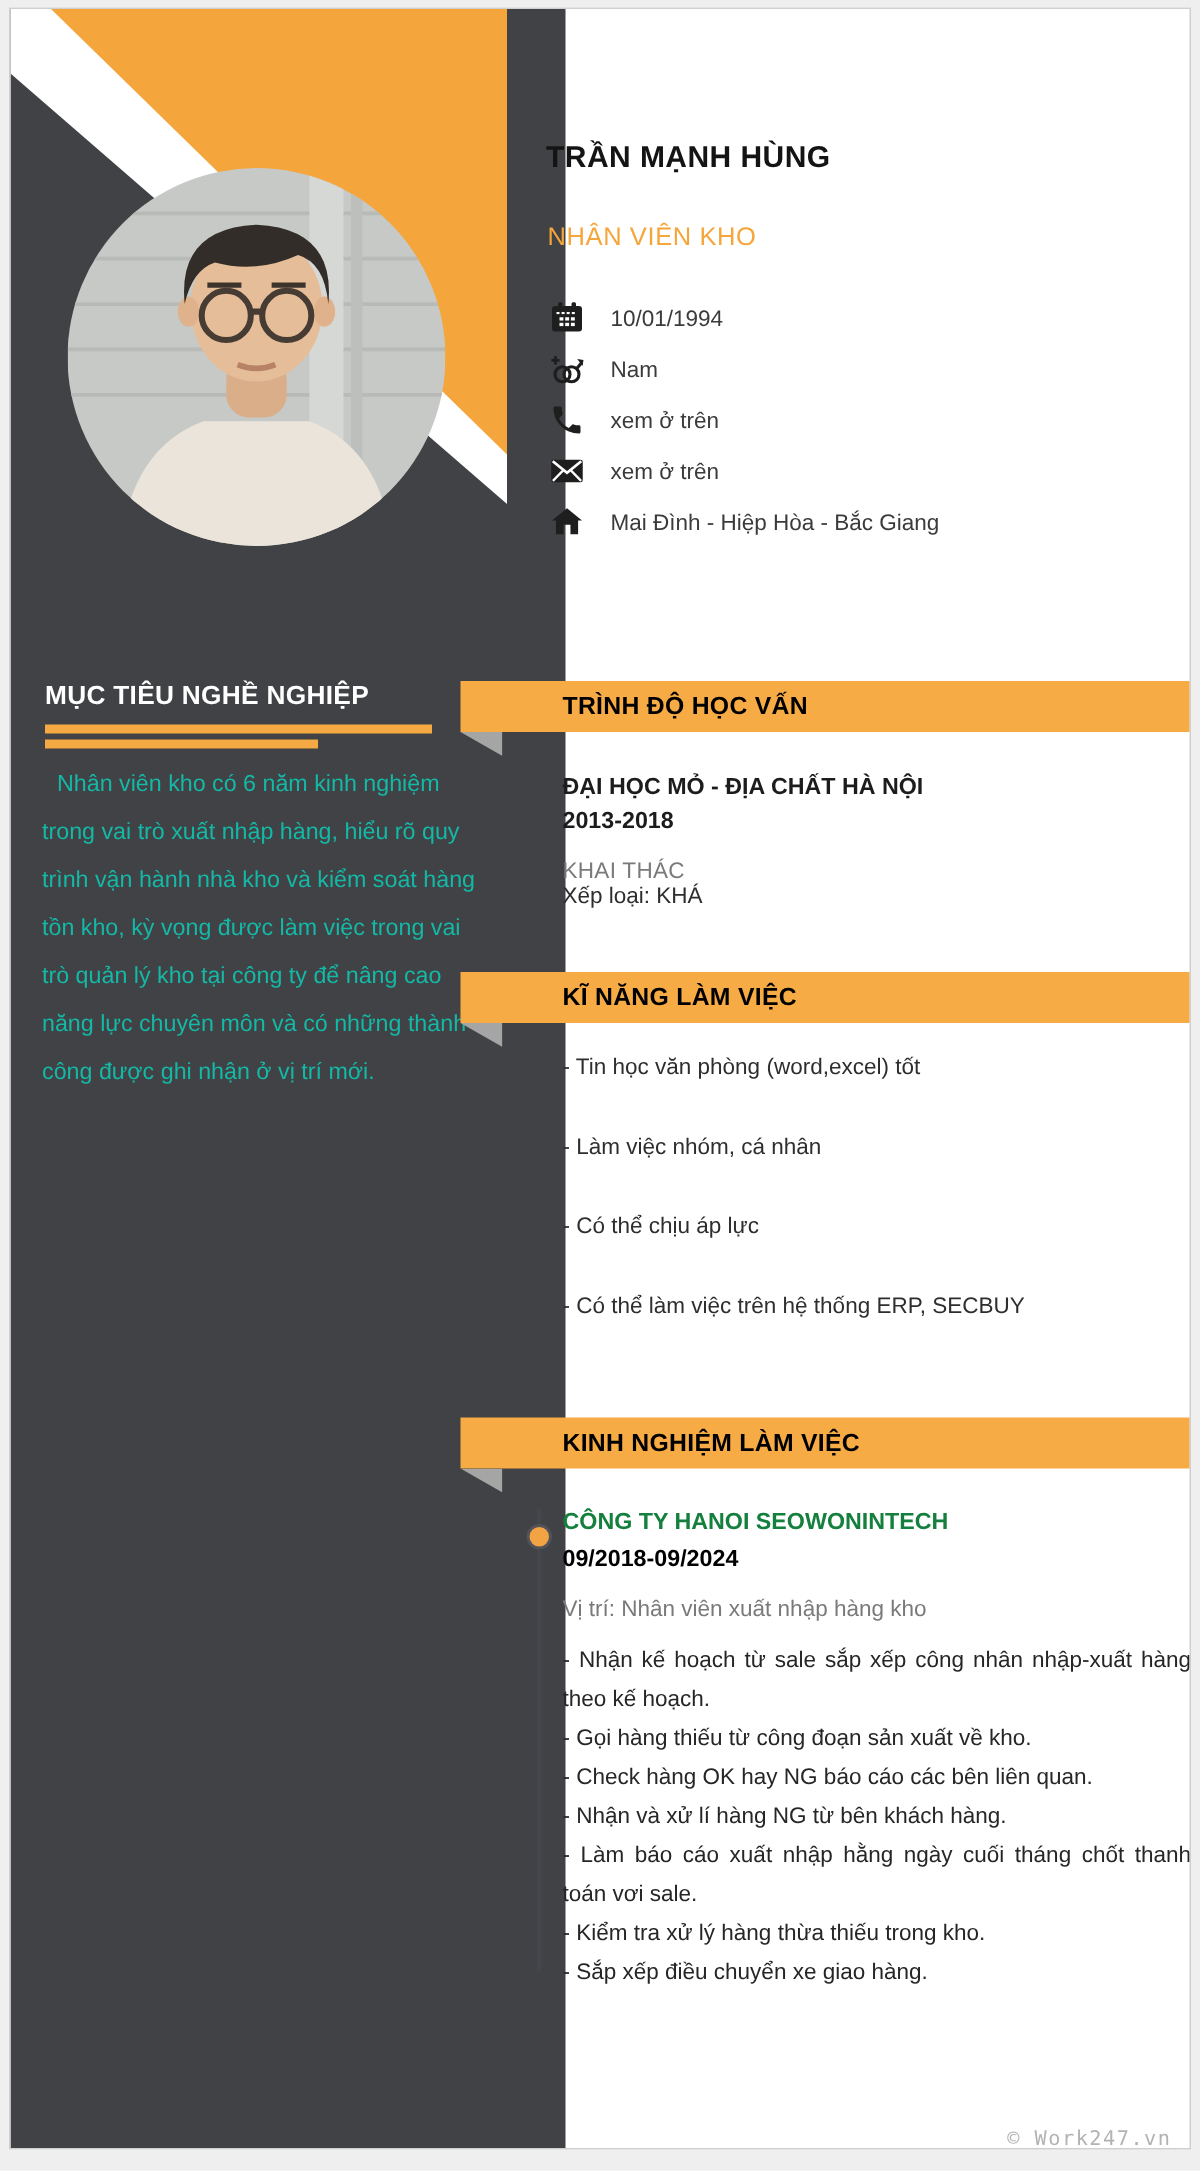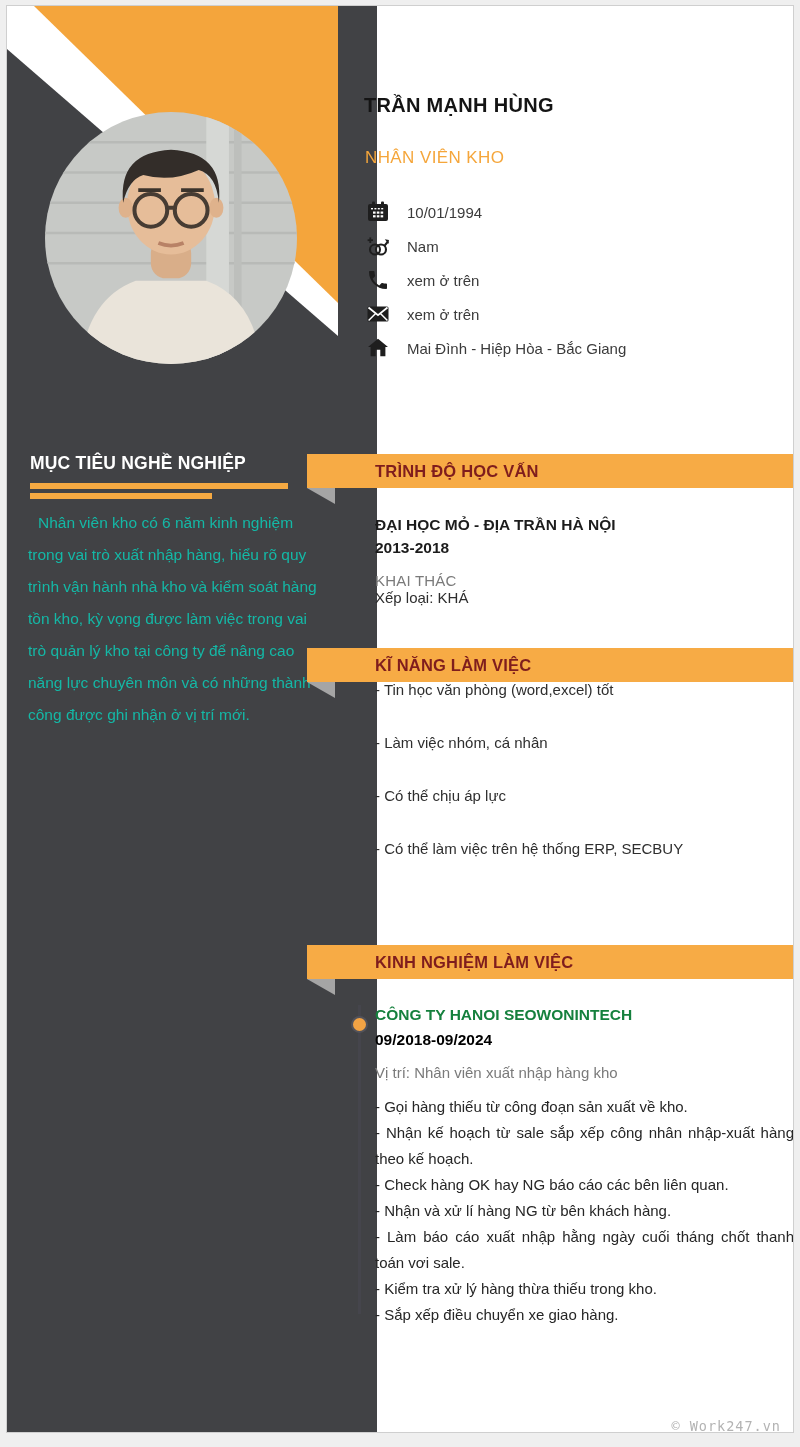--- a/index.html
+++ b/index.html
@@ -23,36 +23,36 @@
   .name { position:absolute; left:357px; top:88px; font-size:20px; font-weight:700; color:#141414; letter-spacing:.3px; }
   .job-title { position:absolute; left:358px; top:142px; font-size:17px; font-weight:500; color:#F5A63B; letter-spacing:.4px; }
 
   .contacts { position:absolute; left:359px; top:194px; display:flex; flex-direction:column; gap:10px; }
   .contact-row { display:flex; align-items:center; height:24px; }
   .contact-row .cicon { width:24px; height:24px; flex:0 0 24px; }
   .contact-row .ctext { margin-left:17px; font-size:15px; color:#3b3b3b; }
 
   
   .bar { position:absolute; left:300px; width:487px; height:34px; background:#F7AB45; }
-  .bar span { display:block; padding-left:68px; line-height:34px; font-size:16.5px; font-weight:700; color:#7f1d1d; letter-spacing:.2px; }
+  .bar span { display:block; padding-left:68px; line-height:34px; font-size:16.5px; font-weight:700; color:#000000; letter-spacing:.2px; }
   .fold { position:absolute; left:300px; width:28px; height:16px; background:#a5a5a5; clip-path:polygon(0 0,100% 0,100% 100%); }
 
   .bar-edu { top:448px; } .fold-edu { top:482px; }
   .bar-skill { top:642px; } .fold-skill { top:676px; }
   .bar-exp { top:939px; } .fold-exp { top:973px; }
 
   
   .edu { position:absolute; left:368px; top:507px; width:410px; }
   .edu .school { font-size:15.5px; font-weight:700; color:#1c1c1c; line-height:23px; }
   .edu .years  { font-size:15.5px; font-weight:700; color:#1c1c1c; line-height:23px; }
   .edu .major  { margin-top:13px; font-size:15px; color:#7a7a7a; letter-spacing:.2px; }
   .edu .grade  { margin-top:0; font-size:15px; color:#2e2e2e; }
 
   
-  .skills { position:absolute; left:368px; top:674px; width:410px; }
+  .skills { position:absolute; left:368px; top:696px; width:410px; }
   .skills div { font-size:15px; color:#2e2e2e; line-height:20px; margin-bottom:33px; }
 
   
   .timeline { position:absolute; left:351px; top:999px; width:2.5px; height:309px; background:#45454c; }
   .tdot { position:absolute; left:344px; top:1010px; width:17px; height:17px; border-radius:50%; background:#F2A344; border:2px solid #52525a; }
   .exp { position:absolute; left:368px; top:997px; width:419px; }
   .exp .company { font-size:15.5px; font-weight:700; color:#15803d; line-height:23px; }
   .exp .period  { font-size:15.5px; font-weight:700; color:#000000; line-height:23px; margin-top:2px; }
   .exp .position{ margin-top:13px; font-size:15px; color:#7a7a7a; }
   .exp .duties  { margin-top:13px; }
@@ -168,21 +168,21 @@
       </svg>
       <span class="ctext">Mai Đình - Hiệp Hòa - Bắc Giang</span>
     </div>
   </div>
 
   <div class="bar bar-edu">
     <span>TRÌNH ĐỘ HỌC VẤN</span>
   </div>
   <div class="fold fold-edu"></div>
   <div class="edu">
-    <div class="school">ĐẠI HỌC MỎ - ĐỊA TRẦN HÀ NỘI</div>
+    <div class="school">ĐẠI HỌC MỎ - ĐỊA CHẤT HÀ NỘI</div>
     <div class="years">2013-2018</div>
     <div class="major">KHAI THÁC</div>
     <div class="grade">Xếp loại: KHÁ</div>
   </div>
 
   <div class="bar bar-skill">
     <span>KĨ NĂNG LÀM VIỆC</span>
   </div>
   <div class="fold fold-skill"></div>
   <div class="skills">
@@ -196,22 +196,22 @@
     <span>KINH NGHIỆM LÀM VIỆC</span>
   </div>
   <div class="fold fold-exp"></div>
   <div class="timeline"></div>
   <div class="tdot"></div>
   <div class="exp">
     <div class="company">CÔNG TY HANOI SEOWONINTECH</div>
     <div class="period">09/2018-09/2024</div>
     <div class="position">Vị trí: Nhân viên xuất nhập hàng kho</div>
     <div class="duties">
+      <div>- Nhận kế hoạch từ sale sắp xếp công nhân nhập-xuất hàng theo kế hoạch.</div>
       <div>- Gọi hàng thiếu từ công đoạn sản xuất về kho.</div>
-      <div>- Nhận kế hoạch từ sale sắp xếp công nhân nhập-xuất hàng theo kế hoạch.</div>
       <div>- Check hàng OK hay NG báo cáo các bên liên quan.</div>
       <div>- Nhận và xử lí hàng NG từ bên khách hàng.</div>
       <div>- Làm báo cáo xuất nhập hằng ngày cuối tháng chốt thanh toán vơi sale.</div>
       <div>- Kiểm tra xử lý hàng thừa thiếu trong kho.</div>
       <div>- Sắp xếp điều chuyển xe giao hàng.</div>
     </div>
   </div>
 
   <div class="watermark">© Work247.vn</div>
 </div>

